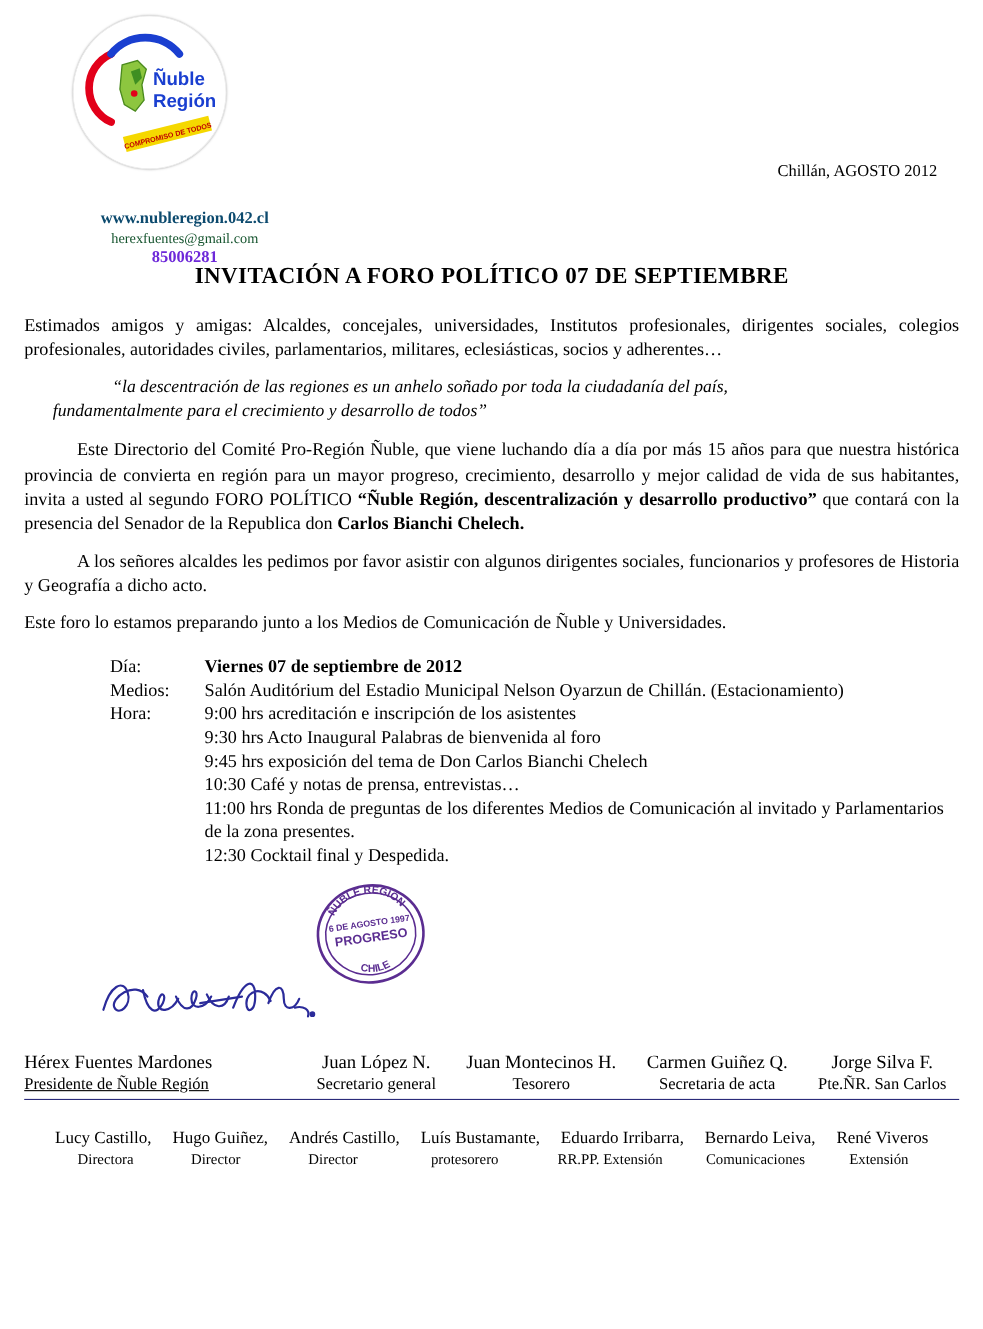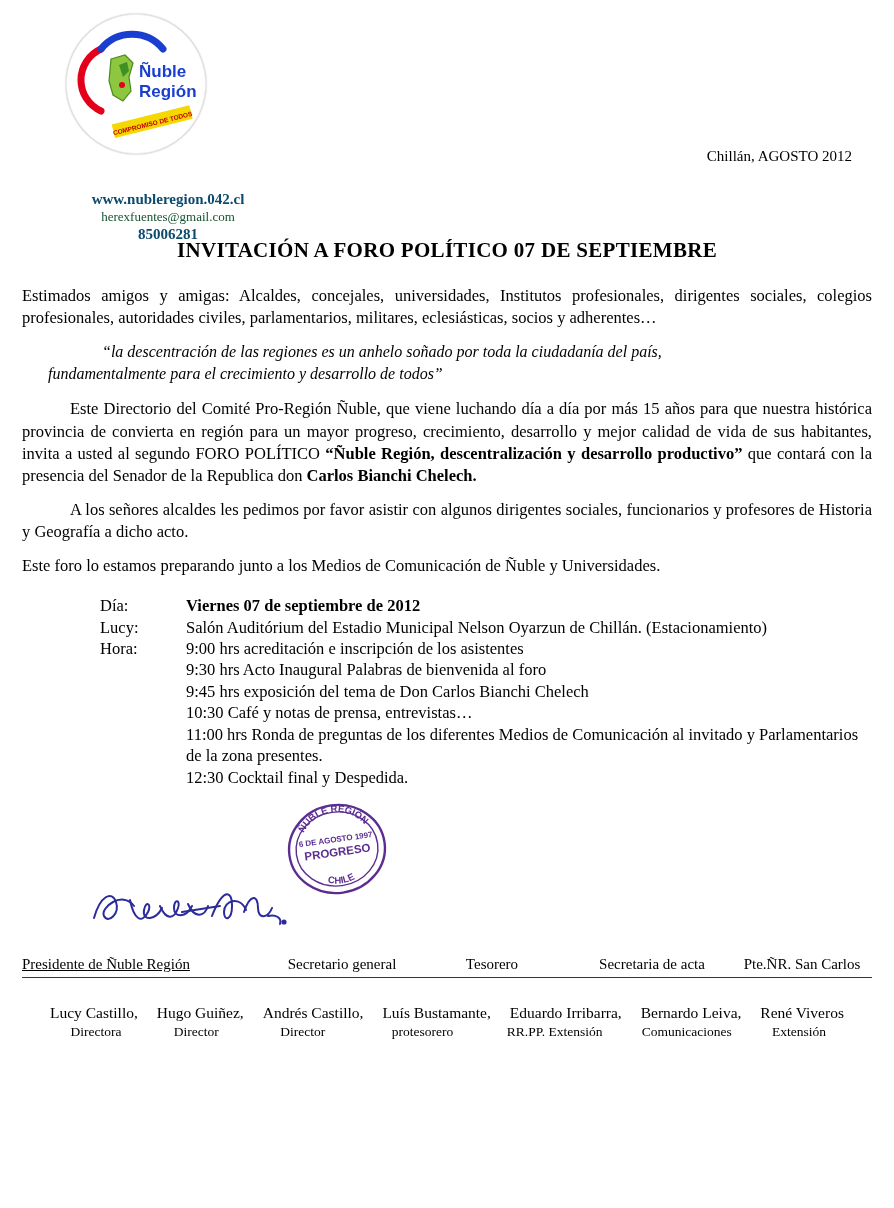--- a/index.html
+++ b/index.html
@@ -55,21 +55,21 @@
     font-weight: bold;
     font-size: 15px;
     font-family: "Liberation Serif", serif;
   }
   .contact-mail {
     color: #14532d;
     font-size: 13px;
     font-family: "Liberation Serif", serif;
   }
   .contact-phone {
-    color: #0c4a6e;
+    color: #6d28d9;
     font-weight: bold;
     font-size: 15px;
     font-family: "Liberation Serif", serif;
   }
 
   .dateline {
     position: absolute;
     right: 20px;
     top: 148px;
     font-size: 15px;
@@ -220,21 +220,21 @@
   <p class="para indent">A los señores alcaldes les pedimos por favor asistir con algunos dirigentes sociales, funcionarios y profesores de Historia y Geografía a dicho acto.</p>
 
   <p class="para">Este foro lo estamos preparando junto a los Medios de Comunicación de Ñuble y Universidades.</p>
 
   <div class="details">
     <div class="details-row">
       <div class="details-label">Día:</div>
       <div class="details-value bold">Viernes 07 de septiembre de 2012</div>
     </div>
     <div class="details-row">
-      <div class="details-label">Lucy:</div>
+      <div class="details-label">Medios:</div>
       <div class="details-value">Salón Auditórium del Estadio Municipal Nelson Oyarzun de Chillán. (Estacionamiento)</div>
     </div>
     <div class="details-row">
       <div class="details-label">Hora:</div>
       <div class="details-value">9:00 hrs acreditación e inscripción de los asistentes</div>
     </div>
     <div class="sched">
       <div>9:30 hrs Acto Inaugural Palabras de bienvenida al foro</div>
       <div>9:45 hrs exposición del tema de Don Carlos Bianchi Chelech</div>
       <div>10:30 Café y notas de prensa, entrevistas…</div>
@@ -274,20 +274,27 @@
           <path d="M100 36 L138 30"></path>
           <path d="M130 40 C140 14, 150 12, 150 30 C150 44, 142 46, 142 36 C142 24, 158 20, 164 34"></path>
           <path d="M162 36 C168 18, 176 18, 176 32 C176 44, 186 42, 190 32"></path>
           <path d="M186 40 C194 38, 200 42, 198 48"></path>
           <circle cx="202" cy="46" r="1.6" fill="#2b2b9a"></circle>
         </g>
       </svg>
     </div>
   </div>
 
+  <div class="sign-row names-row">
+    <div class="cell first" style="flex:0 0 250px;">Hérex Fuentes Mardones</div>
+    <div class="cell" style="flex:0 0 140px;">Juan López N.</div>
+    <div class="cell" style="flex:0 0 160px;">Juan Montecinos H.</div>
+    <div class="cell" style="flex:0 0 160px;">Carmen Guiñez Q.</div>
+    <div class="cell" style="flex:1;">Jorge Silva F.</div>
+  </div>
 
   <div class="sign-row roles-row">
     <div class="cell first" style="flex:0 0 250px;text-decoration:underline;">Presidente de Ñuble Región</div>
     <div class="cell" style="flex:0 0 140px;">Secretario general</div>
     <div class="cell" style="flex:0 0 160px;">Tesorero</div>
     <div class="cell" style="flex:0 0 160px;">Secretaria de acta</div>
     <div class="cell" style="flex:1;">Pte.ÑR. San Carlos</div>
   </div>
 
   <hr class="rule">

